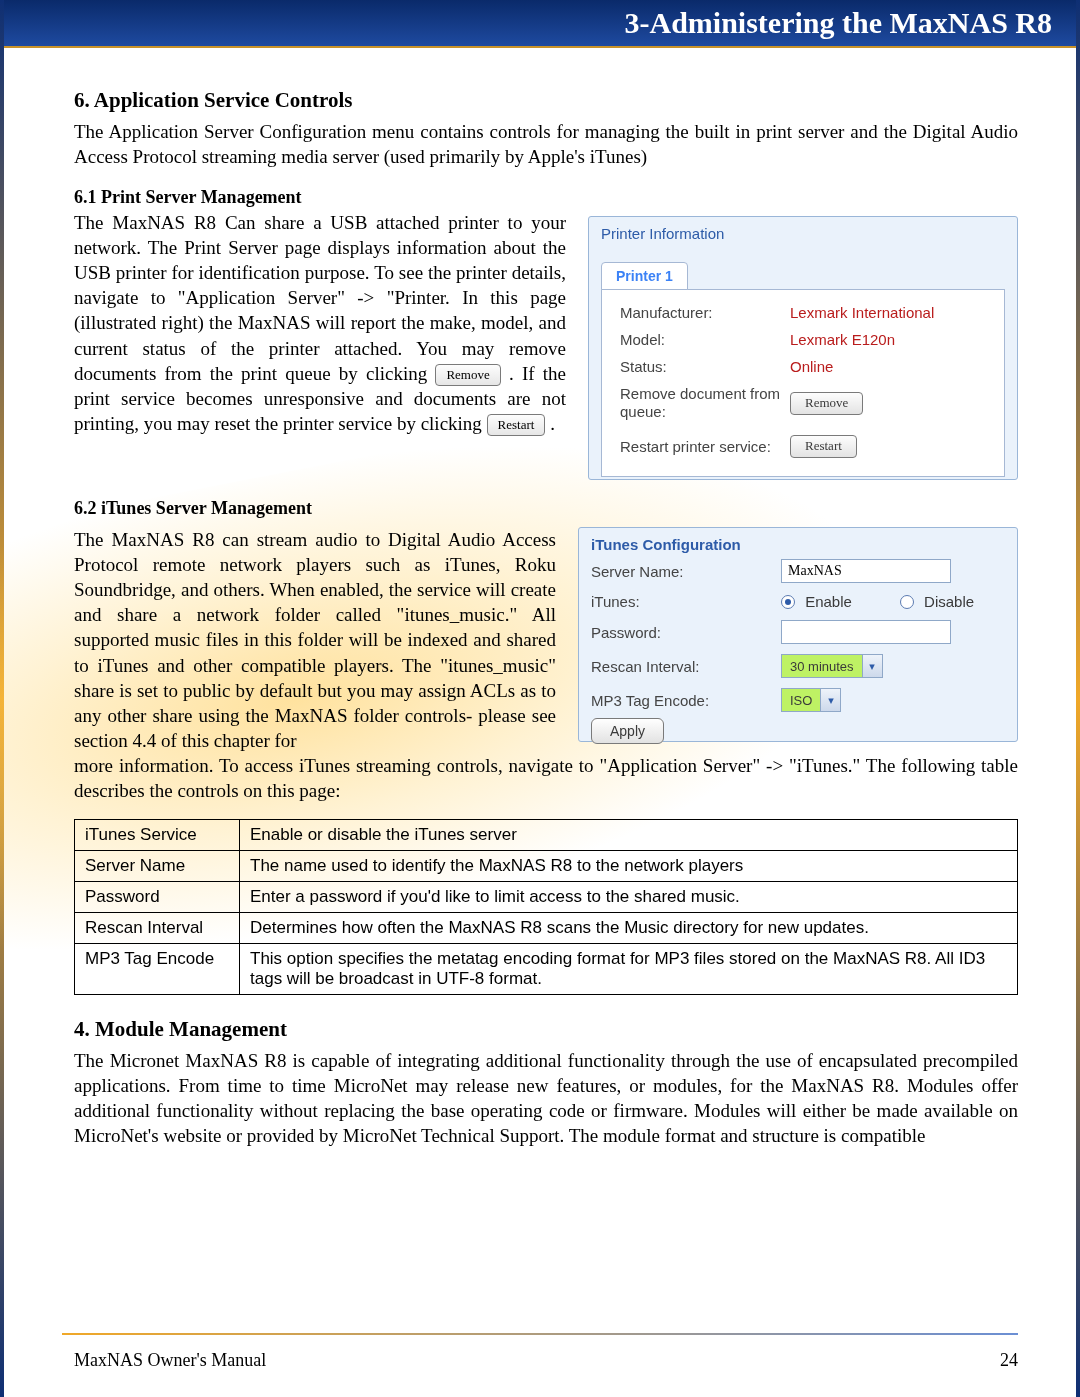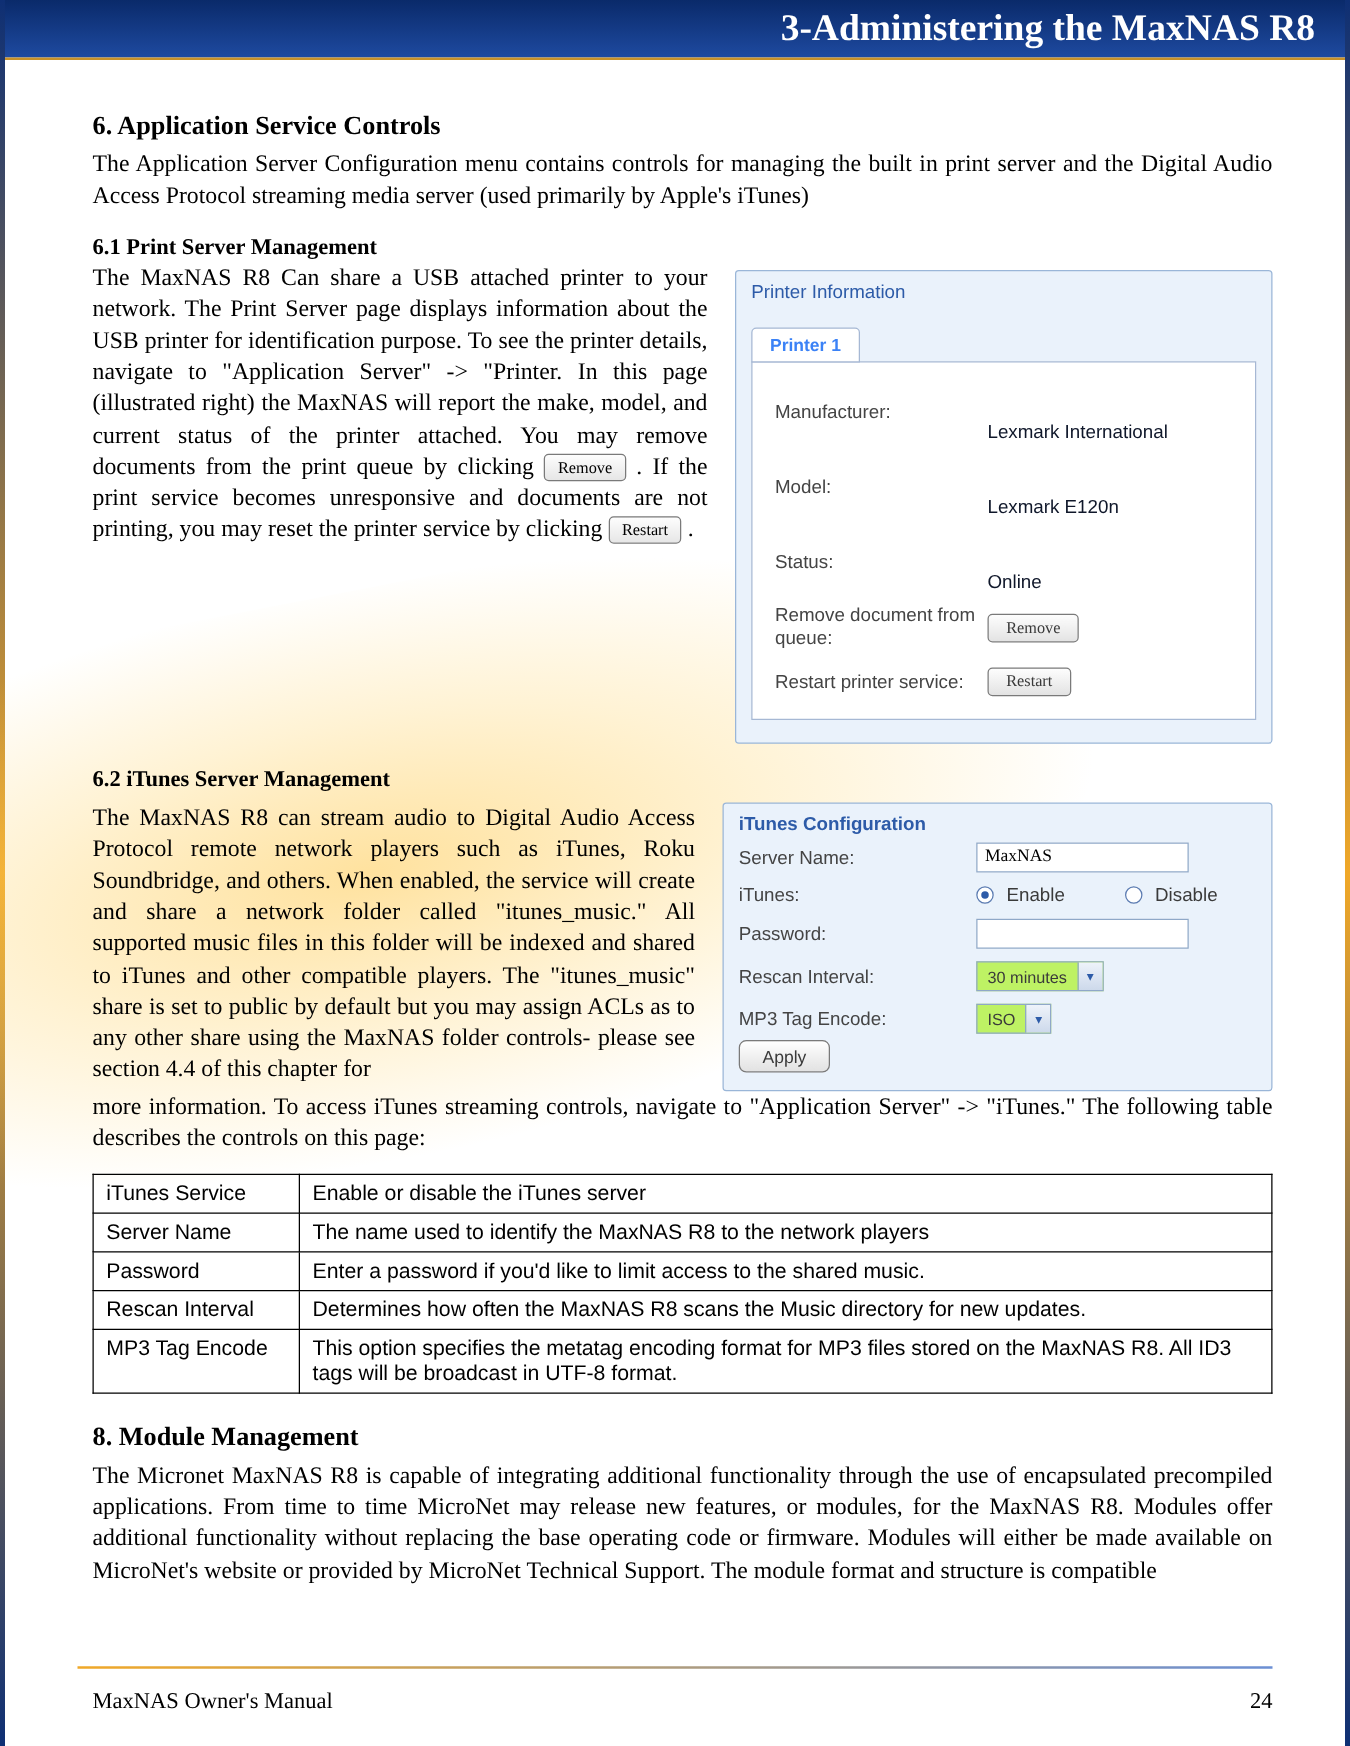--- a/index.html
+++ b/index.html
@@ -54,21 +54,21 @@
     background: linear-gradient(#fdfdfd, #e6e6e6);
     vertical-align: 1px;
     white-space: nowrap;
   }
 
   
   .panel {
     background: #eaf2fb;
     border: 1px solid #9ab6d8;
     border-radius: 3px;
-    padding: 8px 12px 18px;
+    padding: 8px 12px 2px;
     font-family: Arial, Helvetica, sans-serif;
     font-size: 15px;
     color: #3a3a3a;
   }
   .panel-printer { width: 430px; margin-top: 6px; }
   .panel-itunes { width: 440px; margin-top: 6px; }
   .fieldset-title { color: #2d5ba8; font-size: 15px; margin-bottom: 6px; font-weight: normal; }
   .tab {
     display: inline-block;
     background: #fff;
@@ -81,21 +81,21 @@
     margin-top: 14px;
   }
   .tab-body {
     background: #fff;
     border: 1px solid #a6b8d4;
     margin-top: -1px;
     padding: 14px 18px 18px;
   }
   .kv-row { display: flex; margin-bottom: 10px; align-items: center; }
   .kv-label { width: 170px; color: #444; }
-  .kv-val { color: #0f172a; margin-top: 33px; }
+  .kv-val { color: #b91c1c; }
   .ui-btn {
     font-family: Georgia, serif;
     font-size: 13px;
     border: 1px solid #7a7a7a;
     border-radius: 4px;
     padding: 2px 14px 3px;
     background: linear-gradient(#fdfdfd, #e3e3e3);
     cursor: pointer;
     display: inline-block;
   }
@@ -264,21 +264,21 @@
           <td class="k">Rescan Interval</td>
           <td>Determines how often the MaxNAS R8 scans the Music directory for new updates.</td>
         </tr>
     <tr>
           <td class="k">MP3 Tag Encode</td>
           <td>This option specifies the metatag encoding format for MP3 files stored on the MaxNAS R8.  All ID3 tags will be broadcast in UTF-8 format.</td>
         </tr>
   </tbody>
     </table>
 
-  <div class="section-title" style="margin-top:22px">8. Module Management</div>
+  <div class="section-title" style="margin-top:22px">4. Module Management</div>
   <div class="body-text">The Micronet MaxNAS R8 is capable of integrating additional functionality through the use of encapsulated precompiled applications. From time to time MicroNet may release new features, or modules, for the MaxNAS R8.  Modules offer additional functionality without replacing the base operating code or firmware. Modules will either be made available on MicroNet's website or provided by MicroNet Technical Support. The module format and structure is compatible</div>
 
 </div>
 
 <div class="footer-line"></div>
 <div class="footer">
   <span>MaxNAS Owner's Manual</span>
   <span>24</span>
 </div>
 

